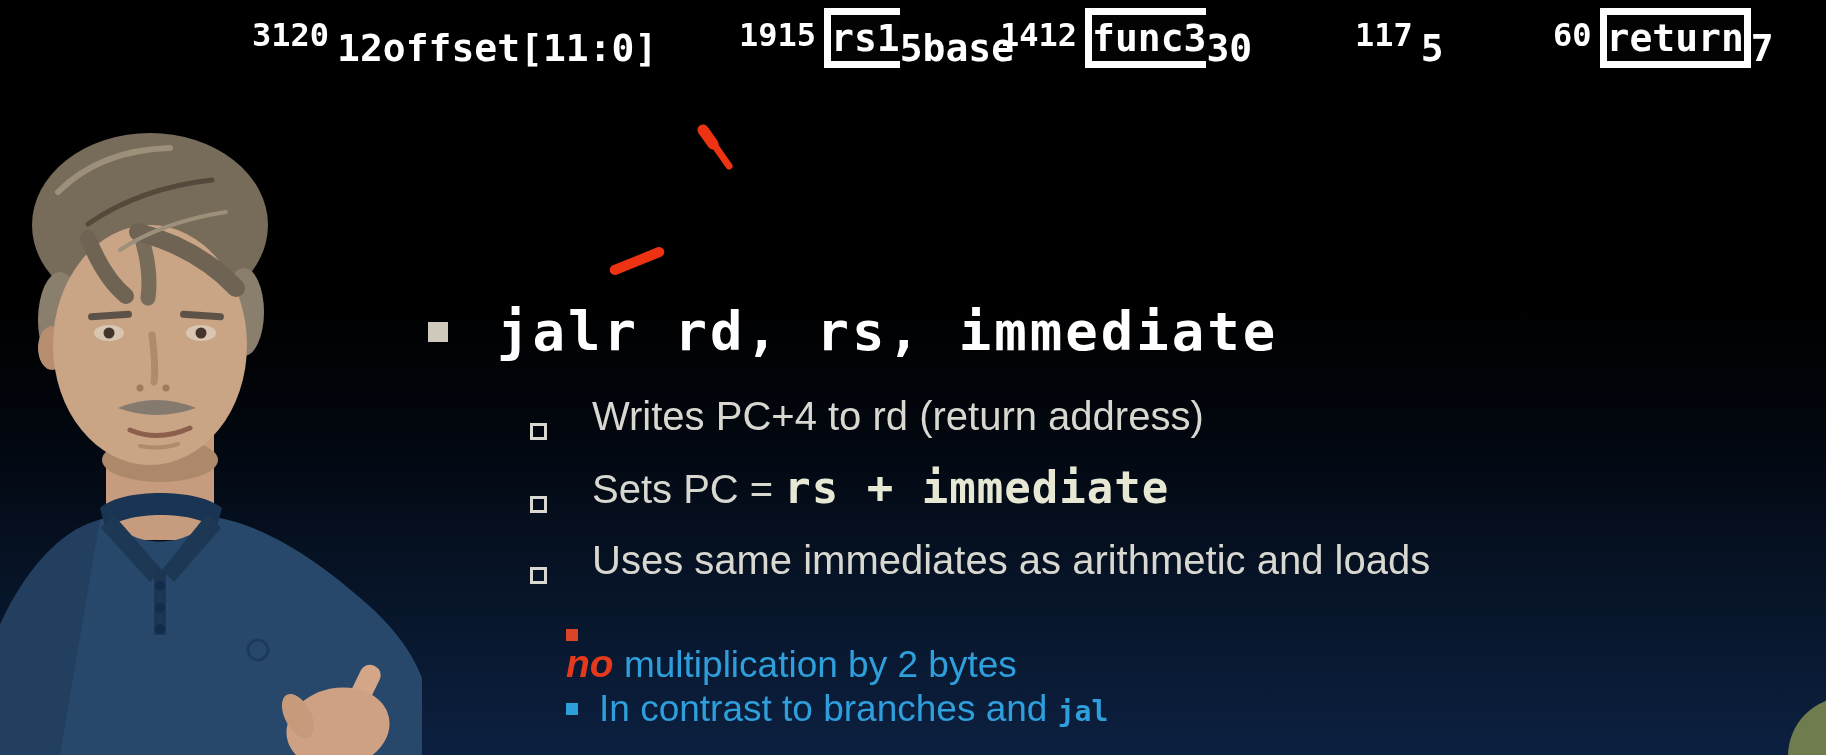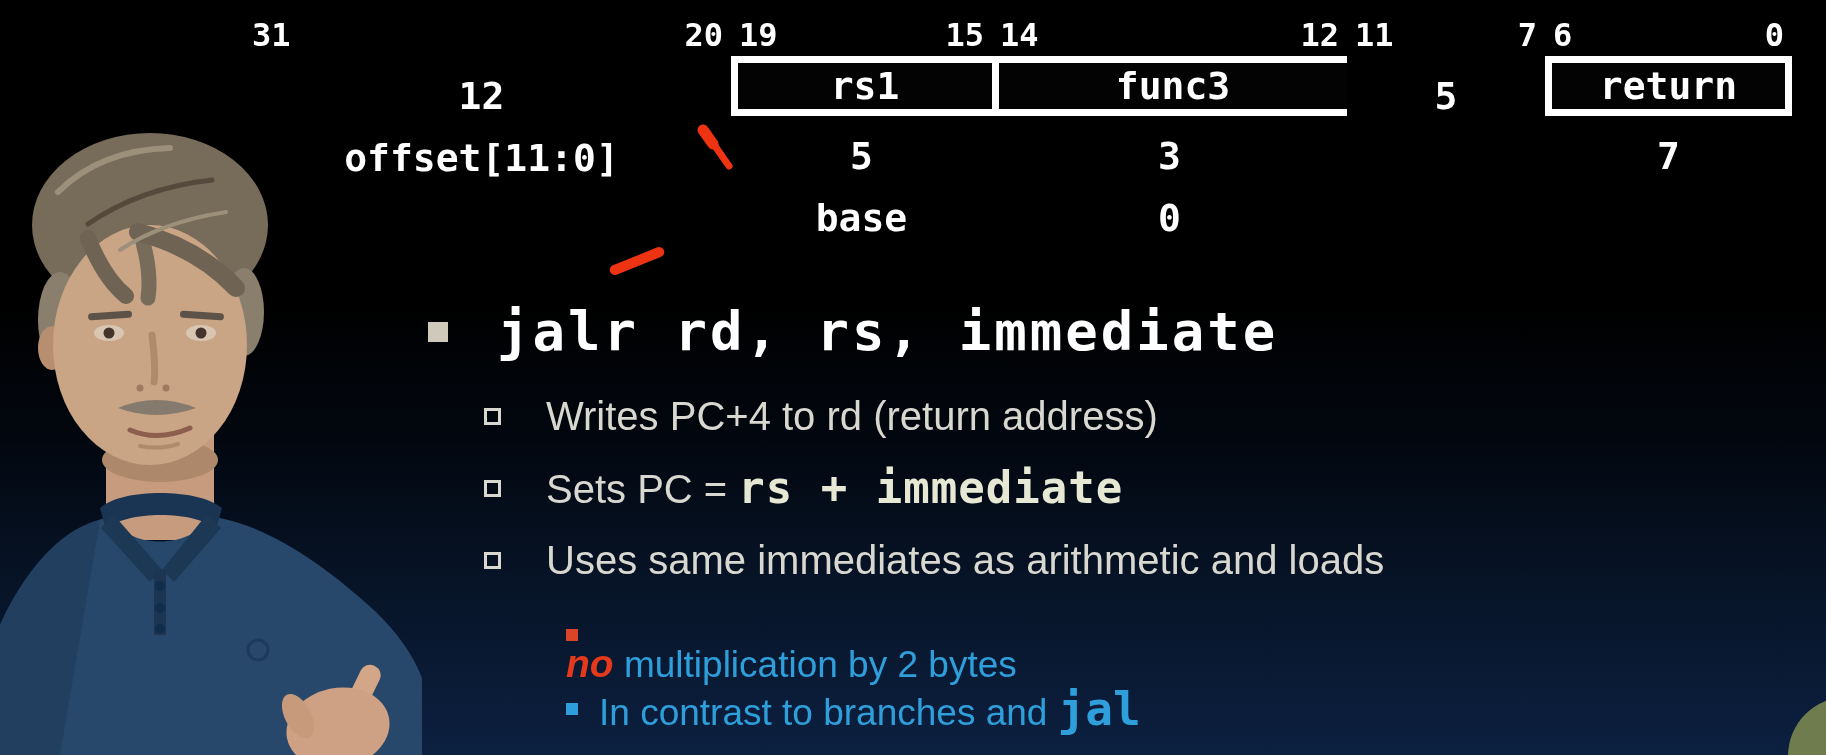--- a/index.html
+++ b/index.html
@@ -3,53 +3,53 @@
 <meta charset="utf-8">
 <style>
   html,body{margin:0;padding:0;}
   body{
     width:1826px;height:755px;position:relative;overflow:hidden;
     background:linear-gradient(180deg,#000 0%,#000 40%,#02070f 58%,#071428 78%,#0c2040 100%);
     font-family:"Liberation Sans",sans-serif;
   }
   
   .fmt-table{position:absolute;left:232px;top:8px;width:1560px;display:flex;}
-  .fmt-col{display:flex;flex-direction:column;}
+  .fmt-col{display:flex;flex-direction:row;}
   .c-imm{width:499px;} .c-rs1{width:261px;} .c-func3{width:355px;} .c-rd{width:198px;} .c-opcode{width:247px;}
   .bits{height:48px;display:flex;justify-content:space-between;align-items:flex-end;
         font-family:"DejaVu Sans Mono","Liberation Mono",monospace;font-weight:bold;
         font-size:32px;color:#fff;padding:0 8px 2px 8px;box-sizing:border-box;}
   .c-imm .bits{padding-left:20px;}
   .cell{height:60px;box-sizing:border-box;background:#030303;border:7px solid #fff;border-right:none;
         display:flex;align-items:center;justify-content:center;
         font-family:"DejaVu Sans Mono","Liberation Mono",monospace;font-weight:bold;font-size:38px;color:#fff;}
   .c-opcode .cell{border-right:7px solid #fff;}
   .wid,.opr{text-align:center;font-family:"DejaVu Sans Mono","Liberation Mono",monospace;
         font-weight:bold;font-size:38px;color:#fff;}
   .wid{margin-top:18px;}
   .opr{margin-top:18px;}
   
   .row{position:absolute;display:flex;align-items:flex-start;white-space:nowrap;}
   .heading-row{left:428px;top:296px;}
   .hsq{width:20px;height:20px;background:#cfc9bc;margin:26px 49px 0 0;}
   .heading-code{font-family:"DejaVu Sans Mono","Liberation Mono",monospace;font-weight:bold;
         font-size:54px;letter-spacing:3px;color:#fff;line-height:72px;}
-  .l2{left:484px;}
+  .l2{left:530px;align-items:flex-end;}
   .l2 .sq{width:11px;height:11px;border:3px solid #d8d8d0;margin:16px 45px 0 0;background:transparent;}
   .l2 .txt{font-size:40px;color:#d8d8d0;line-height:48px;}
   .codespan{font-family:"DejaVu Sans Mono","Liberation Mono",monospace;font-weight:bold;
         font-size:44px;color:#e6e8d4;letter-spacing:1px;}
   .l3{left:566px;}
   .l3 .sq{width:12px;height:12px;margin:17px 21px 0 0;}
   .sq-red{background:#da4527;}
   .sq-blue{background:#2f9fdc;}
   .l3 .txt{font-size:37px;color:#2f9fdc;line-height:46px;}
   .no-em{font-style:italic;font-weight:bold;font-size:39px;color:#e5391c;}
   .jal-code{font-family:"DejaVu Sans Mono","Liberation Mono",monospace;font-weight:bold;
-        font-size:46px;color:#2f9fdc;}
+        font-size:28px;color:#2f9fdc;}
   
   .mark1{position:absolute;left:696px;top:122px;}
   .mark2{position:absolute;left:608px;top:256px;width:58px;height:10px;background:#ee3312;
         border-radius:6px;transform:rotate(-22deg);}
   .green-badge{position:absolute;left:1788px;top:697px;width:118px;height:118px;border-radius:50%;
         background:#6e7c4e;}
   .presenter{position:absolute;left:0;top:130px;}
 </style>
 </head>
 <body>

